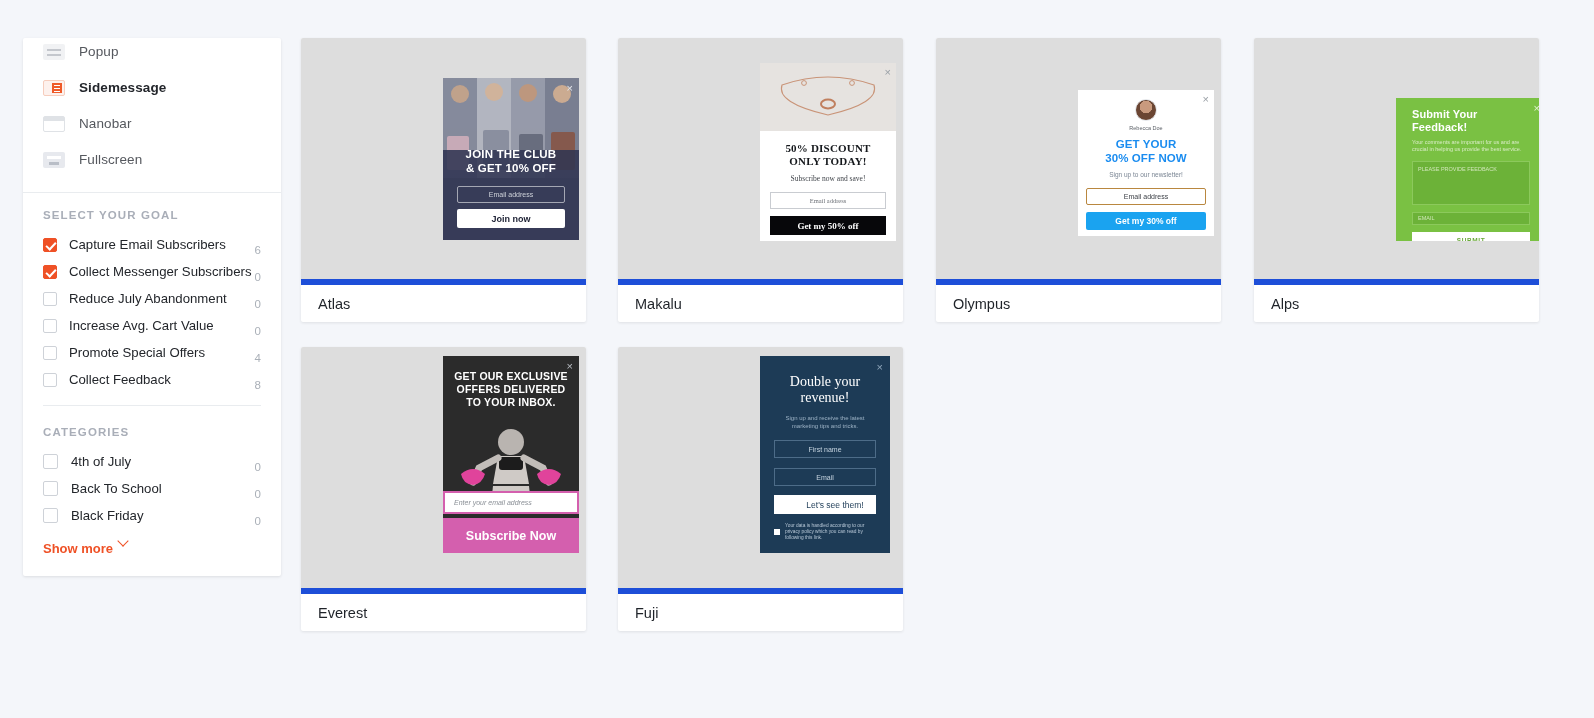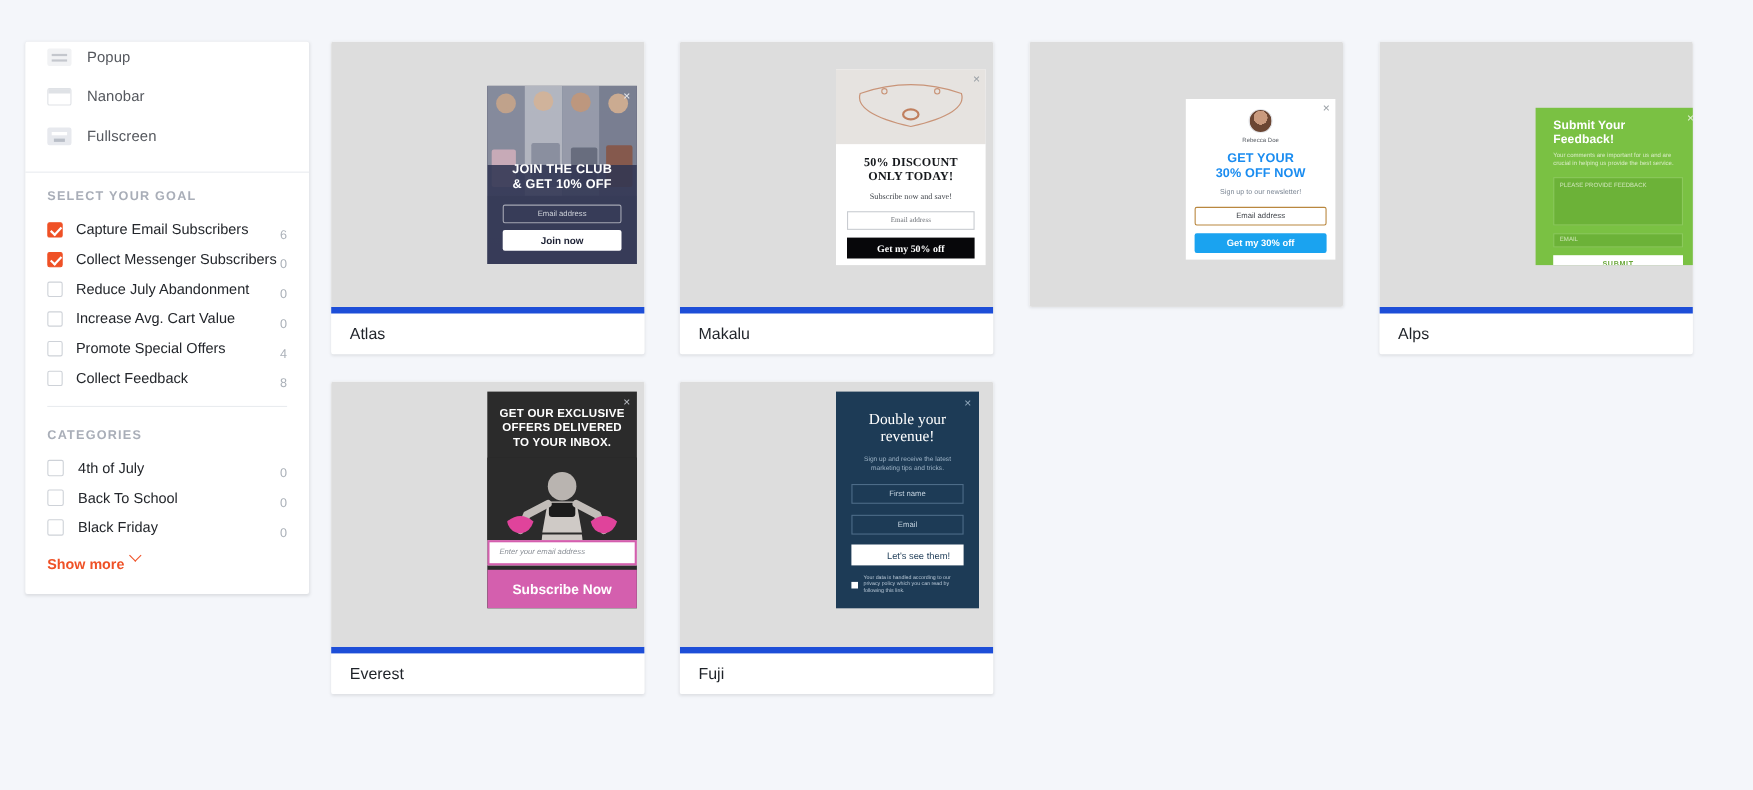--- a/index.html
+++ b/index.html
@@ -269,20 +269,24 @@
 <body>
 
 <div class="page">
 
   <div class="sidebar">
 
     <div class="types">
       <div class="type-row">
         <span class="ico ico-popup"></span>
         <span class="type-label">Popup</span>
+      </div>
+      <div class="type-row active">
+        <span class="ico ico-side"></span>
+        <span class="type-label">Sidemessage</span>
       </div>
       <div class="type-row">
         <span class="ico ico-nano"></span>
         <span class="type-label">Nanobar</span>
       </div>
       <div class="type-row">
         <span class="ico ico-full"></span>
         <span class="type-label">Fullscreen</span>
       </div>
     </div>
@@ -415,20 +419,21 @@
           <div class="oly-name">Rebecca Doe</div>
           <div class="oly-t">
             <div>GET YOUR</div>
             <div>30% OFF NOW</div>
           </div>
           <div class="oly-sub">Sign up to our newsletter!</div>
           <div class="oly-inp">Email address</div>
           <div class="oly-btn">Get my 30% off</div>
         </div>
       </div>
+      <div class="cardname">Olympus</div>
     </div>
 
     <div class="card" style="left:953px; top:0;">
       <div class="thumb">
         <div class="alps">
           <div class="xbtn" style="right:6px; top:5px; color:#e4f2d6;">×</div>
           <div class="alps-t">
             <div>Submit Your</div>
             <div>Feedback!</div>
           </div>

